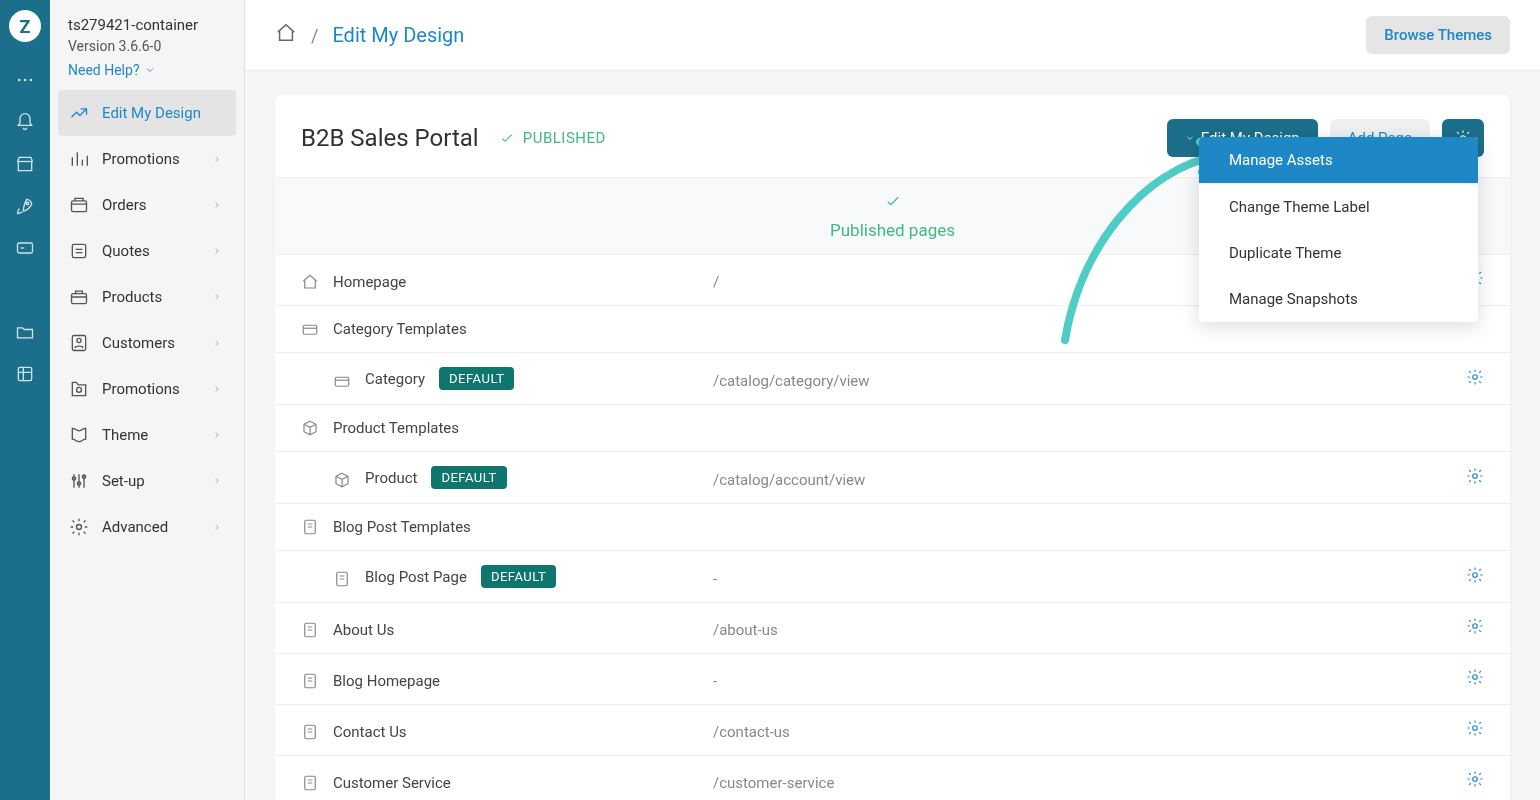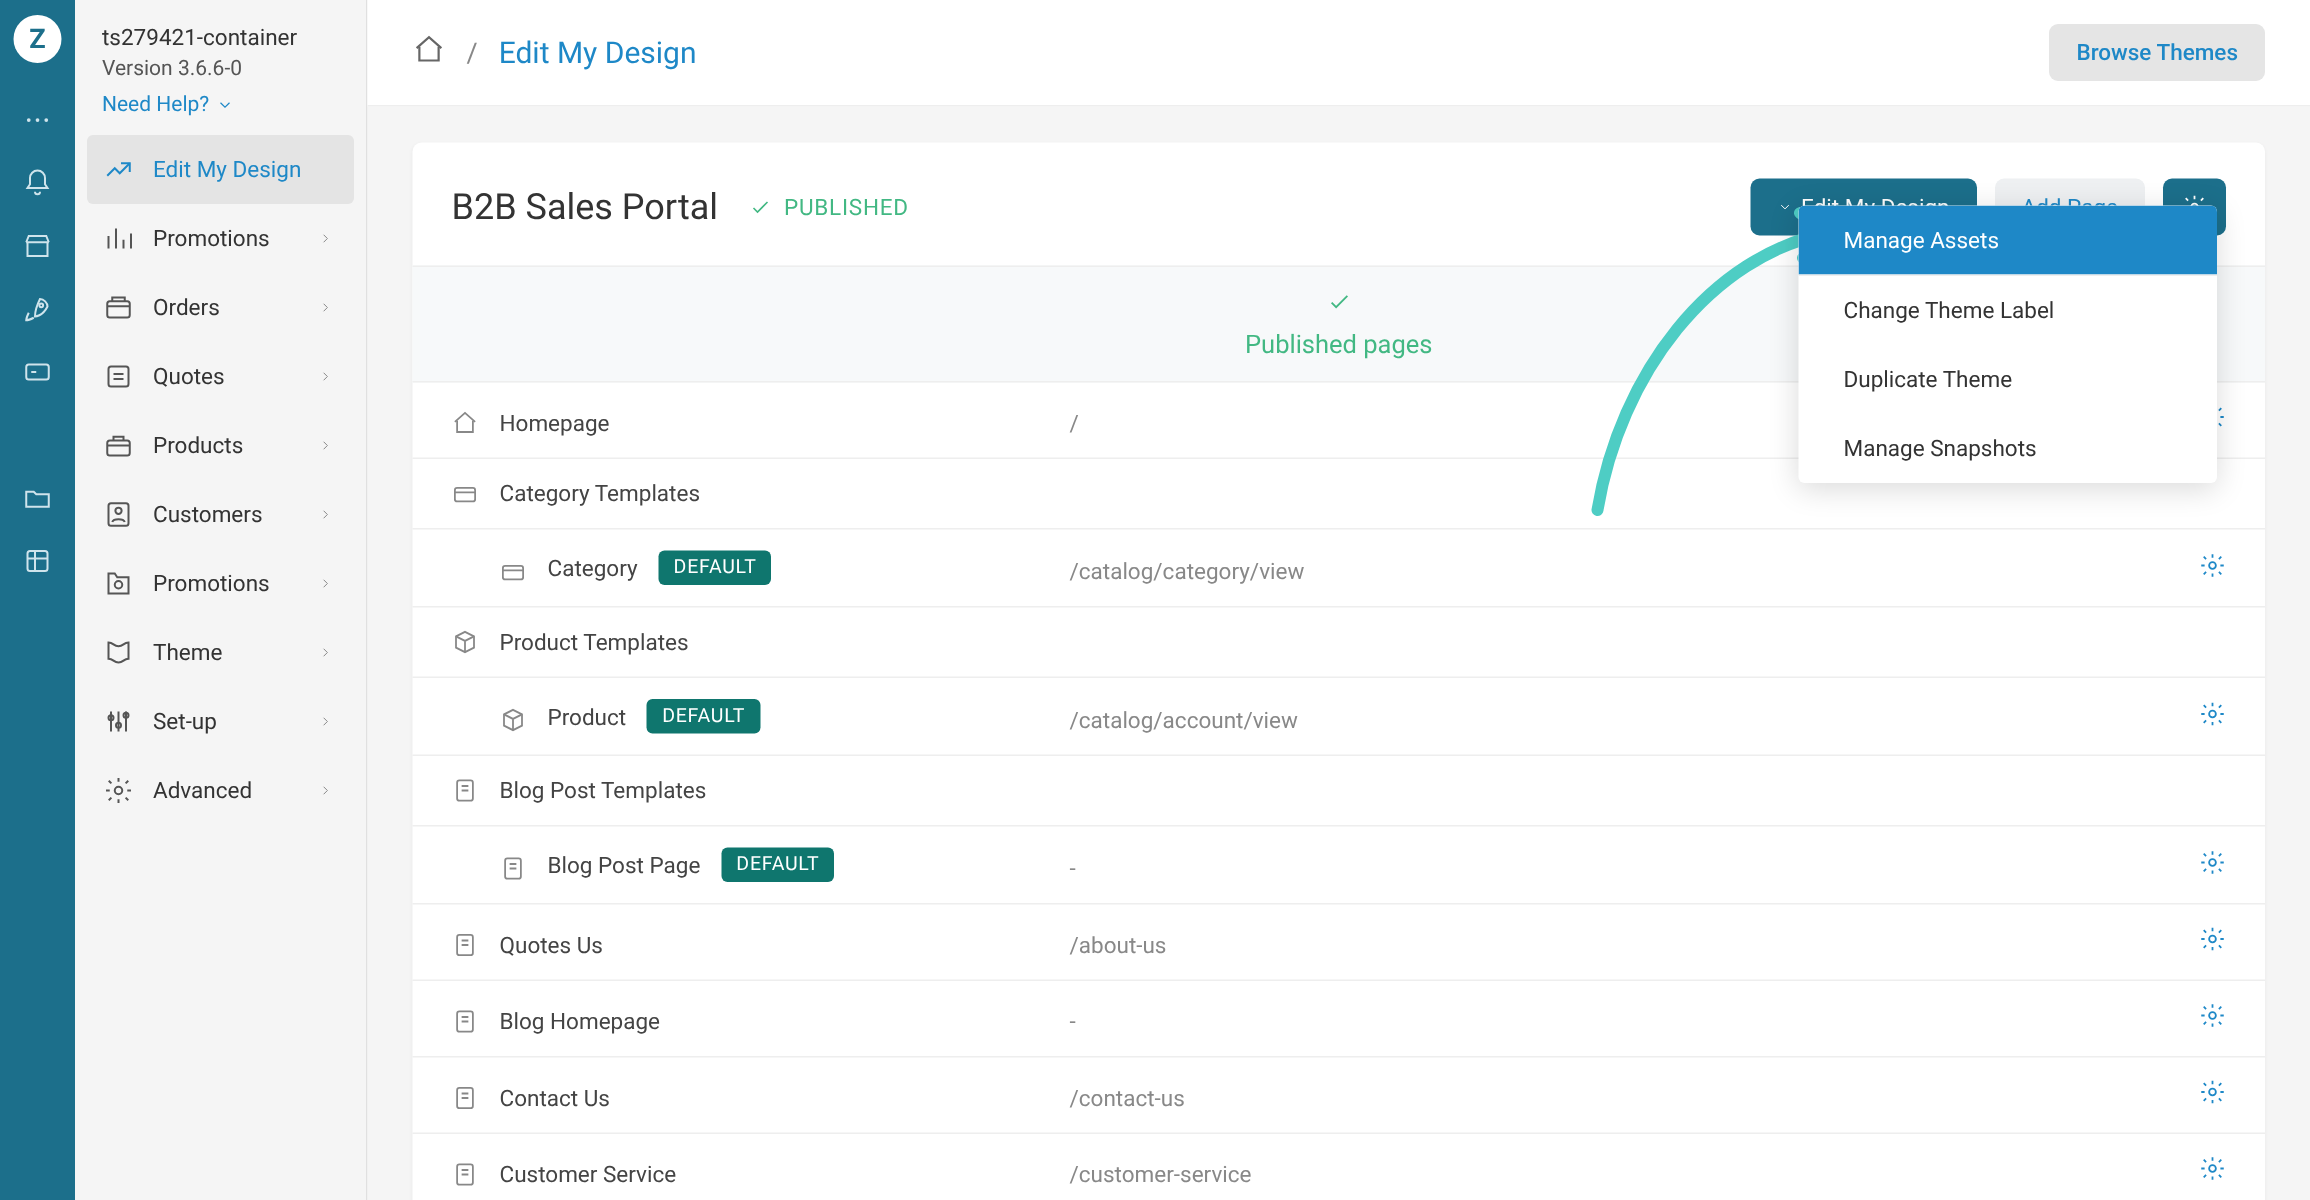--- a/index.html
+++ b/index.html
@@ -412,21 +412,21 @@
               </svg></span>
           </div>
           <div class="row">
             <span class="ricon">
               <svg viewBox="0 0 24 24">
                 <rect x="5" y="3" width="14" height="18" rx="2"></rect>
                 <path d="M9 8h6M9 12h6"></path>
               </svg>
             </span>
             <span class="rlabel">
-              <span>Quotes Us</span>
+              <span>About Us</span>
             </span>
             <span class="rpath">/about-us</span>
             <span class="gear"><svg width="18" height="18" viewBox="0 0 24 24" stroke="#1e88c7">
                 <circle cx="12" cy="12" r="3"></circle>
                 <path d="M12 2v3M12 19v3M4.2 4.2l2.1 2.1M17.7 17.7l2.1 2.1M2 12h3M19 12h3M4.2 19.8l2.1-2.1M17.7 6.3l2.1-2.1"></path>
               </svg></span>
           </div>
           <div class="row">
             <span class="ricon">
               <svg viewBox="0 0 24 24">

